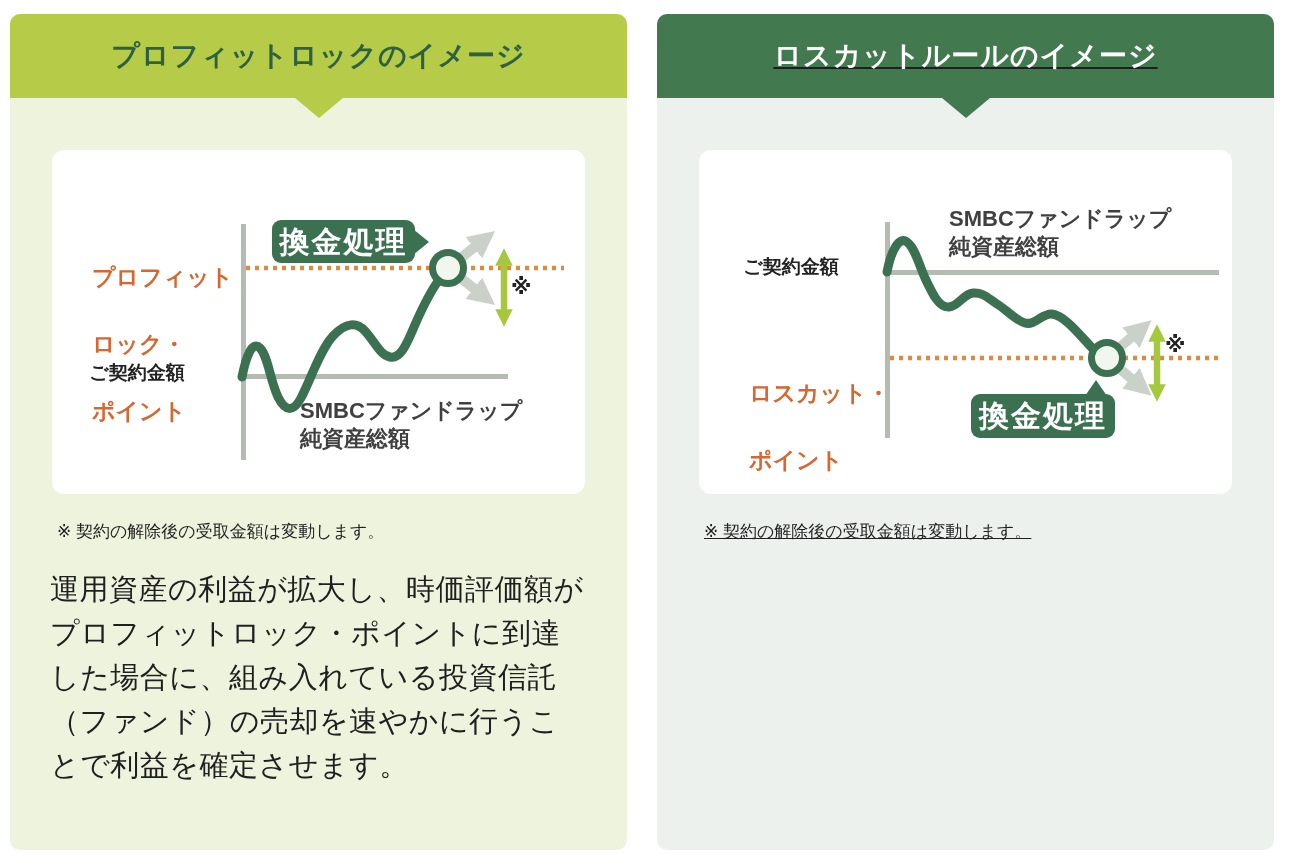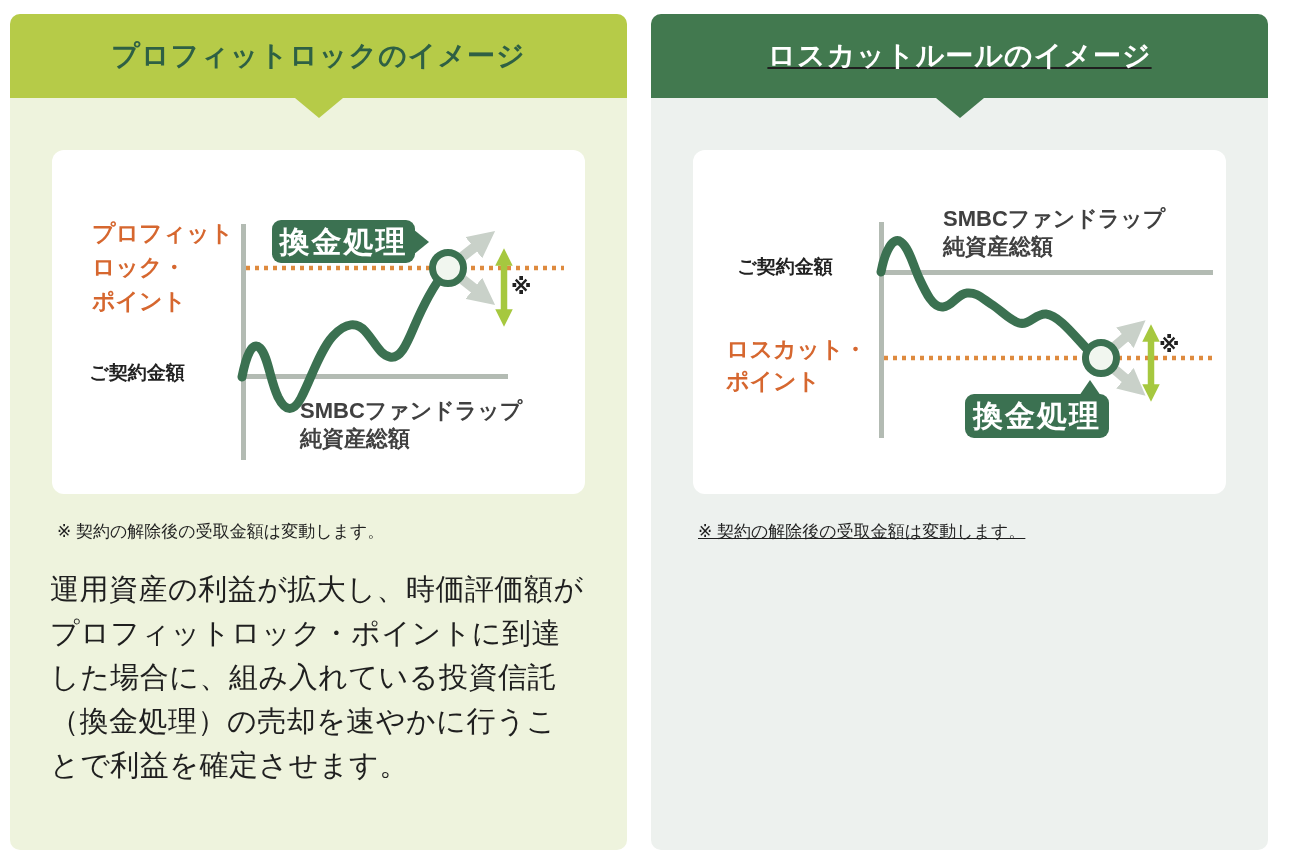--- a/index.html
+++ b/index.html
@@ -1,41 +1,41 @@
 <!DOCTYPE html>
 <html lang="ja"><head>
 <meta charset="utf-8">
 <style>
   html,body{margin:0;padding:0;}
   body{
     width:1292px;height:866px;background:#ffffff;
     font-family:"Liberation Sans","DejaVu Sans",sans-serif;
     color:#1f1f1f;overflow:hidden;
   }
-  .page{display:flex;gap:24px;padding:14px 0 8px 10px;box-sizing:border-box;width:1292px;height:866px;}
+  .page{display:flex;gap:30px;padding:14px 0 8px 10px;box-sizing:border-box;width:1292px;height:866px;}
   .panel{width:617px;height:836px;border-radius:10px;box-sizing:border-box;flex:0 0 auto;}
   .panel.left{background:#eef3dd;}
   .panel.right{background:#edf1ee;text-decoration:underline;}
   .panel-header{height:84px;border-radius:10px 10px 0 0;position:relative;
     display:flex;align-items:center;justify-content:center;}
   .panel.left  .panel-header{background:#b6cb48;}
   .panel.right .panel-header{background:#42794f;}
   .panel-title{margin:0;font-size:28px;font-weight:bold;letter-spacing:1px;}
   .panel.left  .panel-title{color:#2e6044;}
   .panel.right .panel-title{color:#ffffff;}
   .pointer{position:absolute;top:100%;left:50%;transform:translateX(-50%);
     width:0;height:0;border-left:24px solid transparent;border-right:24px solid transparent;}
   .panel.left  .pointer{border-top:20px solid #b6cb48;}
   .panel.right .pointer{border-top:20px solid #42794f;}
   .card{position:relative;width:533px;height:344px;background:#ffffff;border-radius:12px;
     margin:52px auto 0;}
   .card svg{position:absolute;inset:0;}
   .lbl{position:absolute;font-weight:bold;line-height:1;}
   .lbl-threshold{color:#d6672f;font-size:23px;}
-  .lbl-threshold div{margin-bottom:11px;}
+  .lbl-threshold div{margin-bottom:11px;margin-top:44px;}
   .panel.right .lbl-threshold div{margin-bottom:9px;}
   .lbl-contract{color:#222222;font-size:19px;text-align:center;width:130px;}
   .lbl-asset{color:#404040;font-size:22px;}
   .lbl-asset div{margin-bottom:6px;}
   .lbl-badge{color:#ffffff;font-size:30px;display:flex;align-items:center;justify-content:center;letter-spacing:2px;}
   .lbl-asterisk{color:#222222;font-size:21px;font-weight:bold;}
   .footnote{margin:26px 0 0 47px;font-size:17px;color:#1f1f1f;}
   .desc{margin:24px 42px 0 40px;font-size:29px;line-height:44px;color:#1f1f1f;
     letter-spacing:0.5px;}
 </style>
@@ -94,21 +94,21 @@
       <div class="lbl lbl-badge" style="left:220px;top:70px;width:143px;height:43px;">換金処理</div>
       <div class="lbl lbl-contract" style="left:20px;top:213px;">ご契約金額</div>
       <div class="lbl lbl-asset" style="left:248px;top:250px;">
         <div>SMBCファンドラップ</div>
         <div>純資産総額</div>
       </div>
       <div class="lbl lbl-asterisk" style="left:459px;top:126px;">※</div>
     </div>
 
     <p class="footnote">※ 契約の解除後の受取金額は変動します。</p>
-    <p class="desc">運用資産の利益が拡大し、時価評価額がプロフィットロック・ポイントに到達した場合に、組み入れている投資信託（換金処理）の売却を速やかに行うことで利益を確定させます。</p>
+    <p class="desc">運用資産の利益が拡大し、時価評価額がプロフィットロック・ポイントに到達した場合に、組み入れている投資信託（ファンド）の売却を速やかに行うことで利益を確定させます。</p>
   </section>
 
   <section class="panel right">
     <header class="panel-header">
       <h2 class="panel-title">ロスカットルールのイメージ</h2>
       <div class="pointer"></div>
     </header>
 
     <div class="card">
       <svg viewBox="0 0 533 344" width="533" height="344" aria-hidden="true">
@@ -144,21 +144,21 @@
           <rect x="272" y="244" width="144" height="44" rx="9" fill="#3b7151"></rect>
           <polygon points="386,246 408,246 397,230" fill="#3b7151"></polygon>
         </g>
       </svg>
 
       <div class="lbl lbl-asset" style="left:250px;top:58px;">
         <div>SMBCファンドラップ</div>
         <div>純資産総額</div>
       </div>
       <div class="lbl lbl-contract" style="left:27px;top:107px;">ご契約金額</div>
-      <div class="lbl lbl-threshold" style="left:33px;top:188px;">
+      <div class="lbl lbl-threshold" style="left:50px;top:188px;">
         <div>ロスカット・</div>
         <div>ポイント</div>
       </div>
       <div class="lbl lbl-badge" style="left:272px;top:244px;width:144px;height:44px;">換金処理</div>
       <div class="lbl lbl-asterisk" style="left:466px;top:184px;">※</div>
     </div>
 
     <p class="footnote">※ 契約の解除後の受取金額は変動します。</p>
   </section>
 

